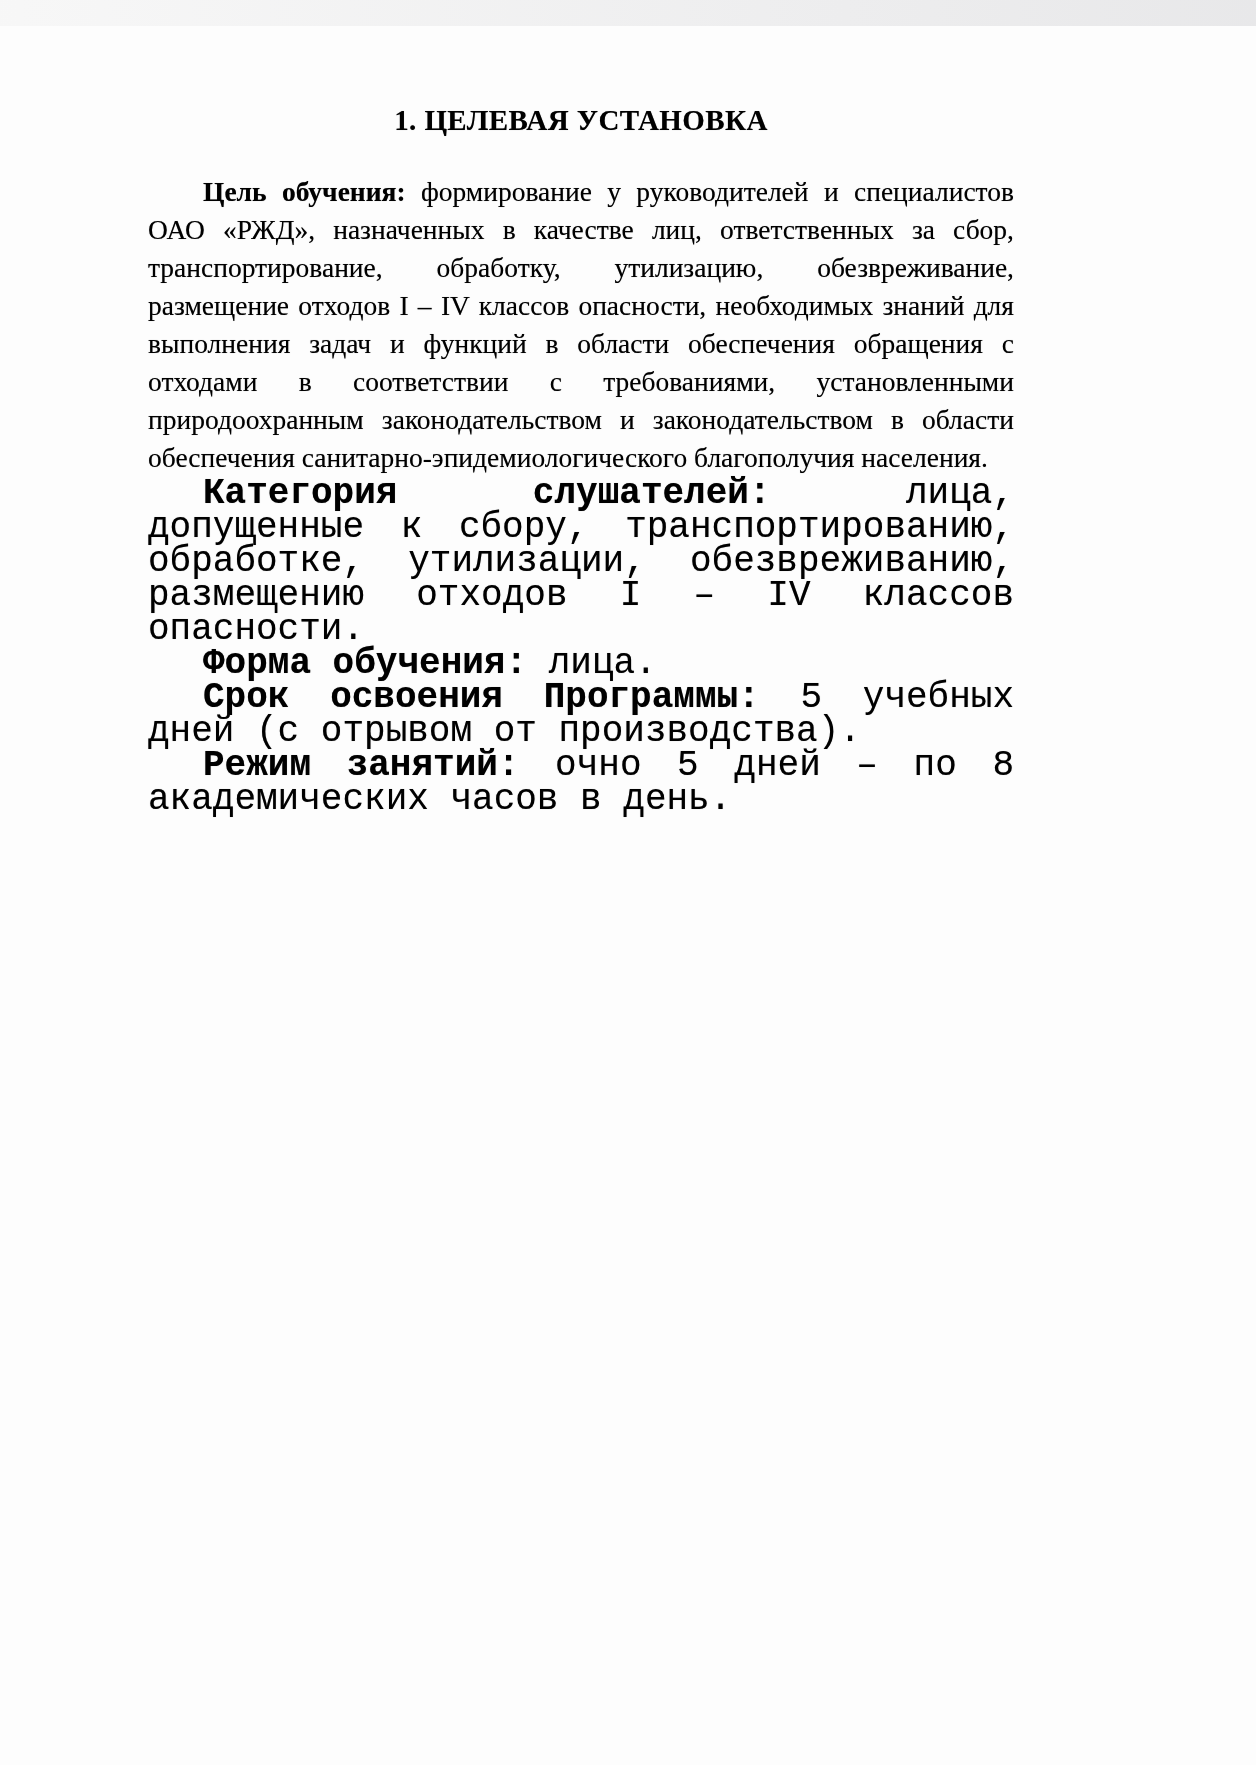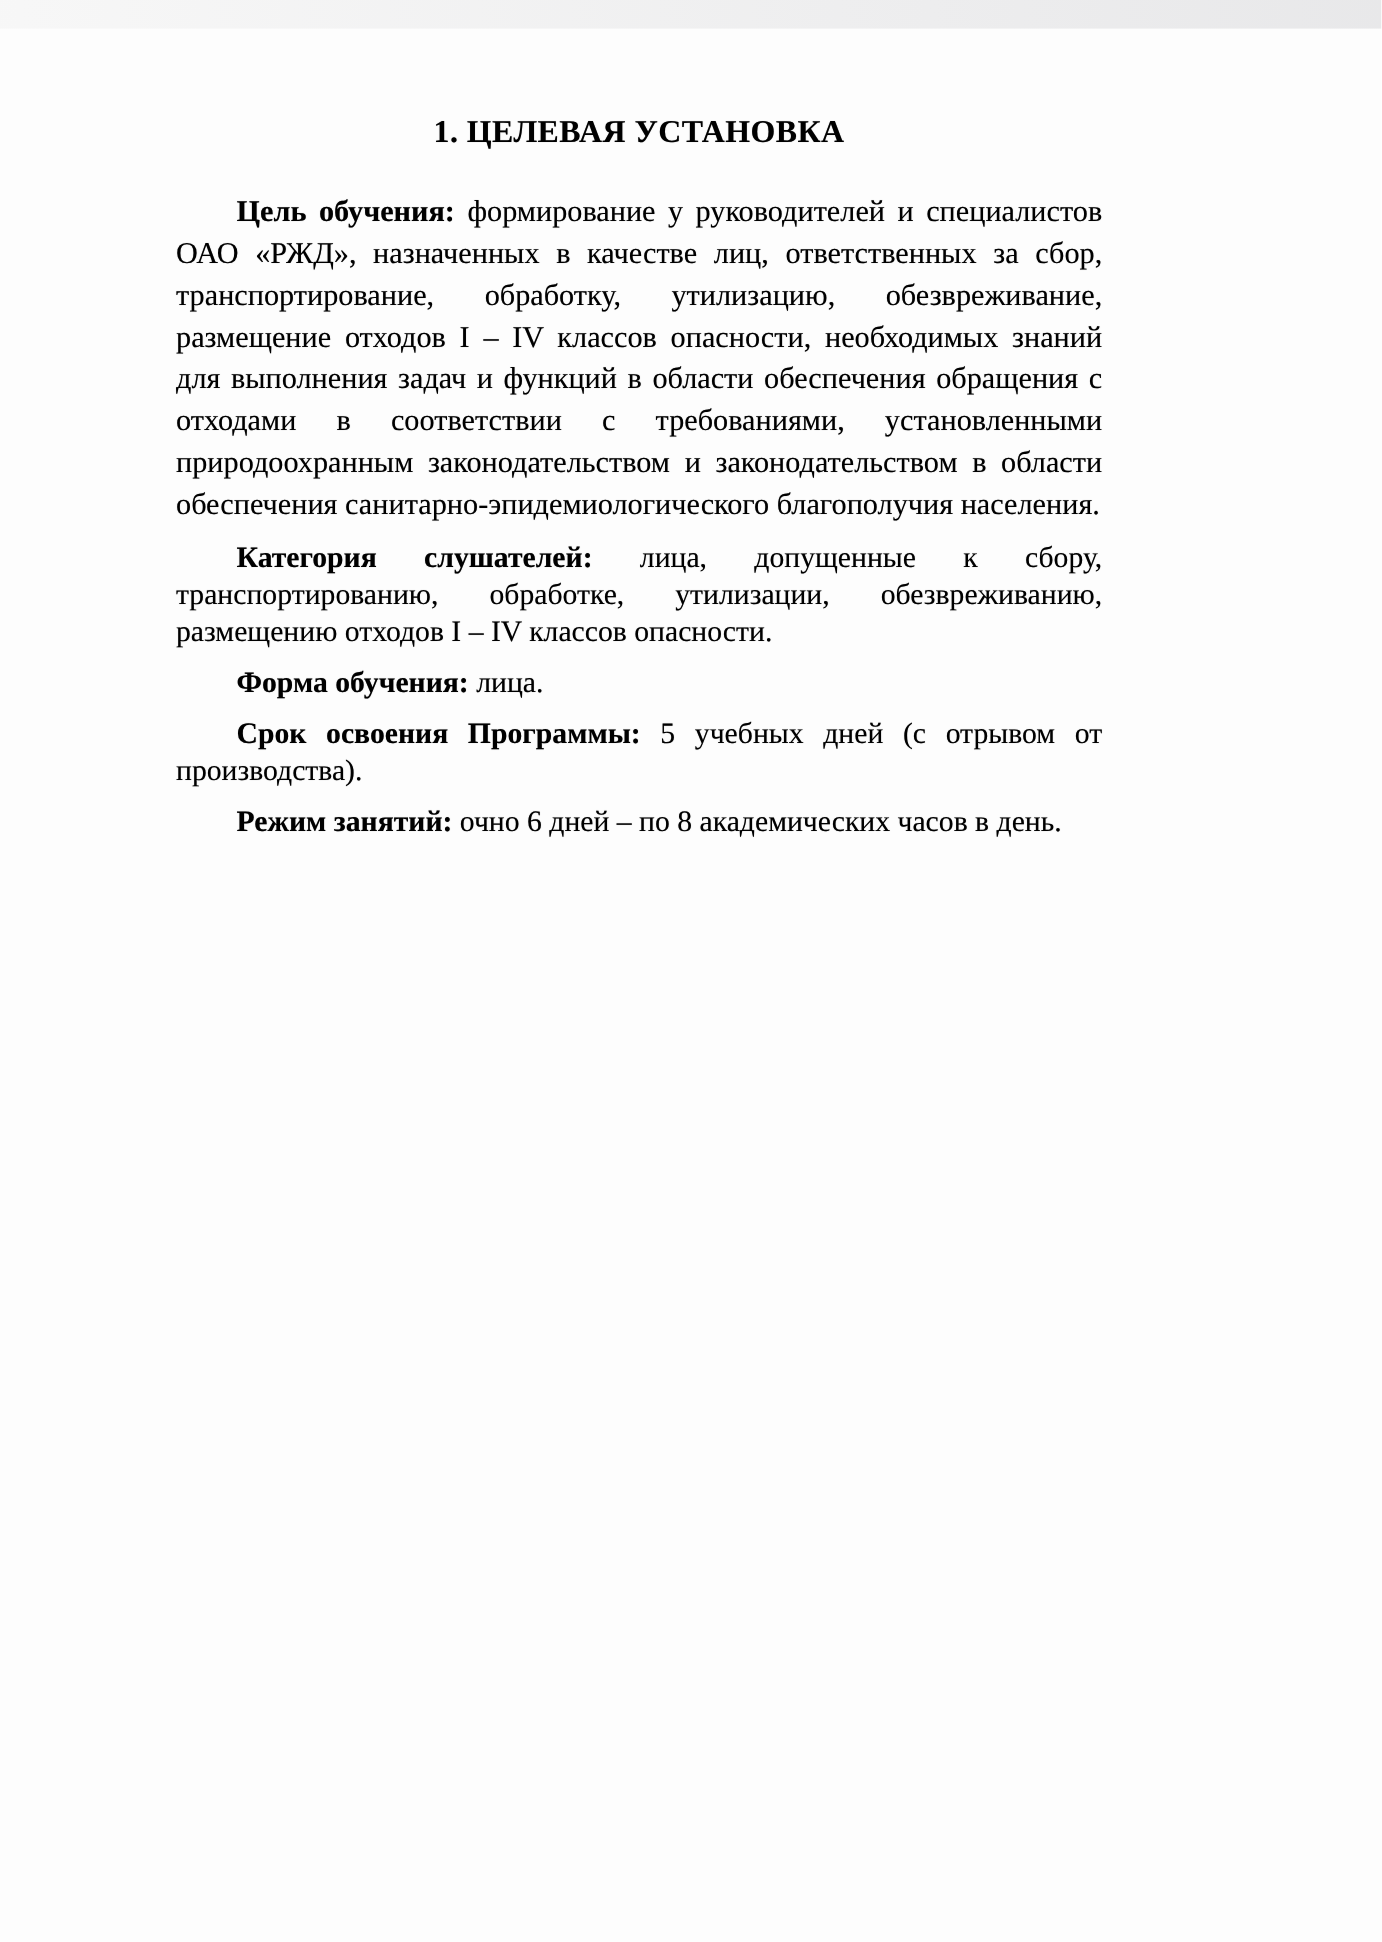--- a/index.html
+++ b/index.html
@@ -34,30 +34,31 @@
     text-shadow: 0 0 0.7px rgba(40,40,40,0.55);
   }
   .doc-title {
     text-align: center;
     font-weight: bold;
     font-size: 29px;
     letter-spacing: 0.4px;
     margin: 0 0 36px 0;
   }
   p.para {
-    margin: 12px;
+    margin: 0;
     font-size: 27.5px;
     line-height: 38px;
     text-indent: 55px;
   }
   p.para-tight {
-    margin: 12px;
-    font-size: 27px;
+    margin: 0;
+    font-size: 36px;
     line-height: 34px;
     text-indent: 55px;
+    font-family: Liberation Mono, monospace;
   }
   .gap-large { margin-top: 40px; }
   .gap-block { margin-top: 38px; }
   strong { font-weight: bold; }
 </style>
 </head>
 <body>
 
 <div class="page">
   <div class="scan-strip"></div>
@@ -82,17 +83,17 @@
     </p>
 
 
     <p class="para-tight">
       <strong>Срок освоения Программы:</strong>
       <span>5 учебных дней (с отрывом от производства).</span>
     </p>
 
     <p class="para-tight">
       <strong>Режим занятий:</strong>
-      <span>очно 6 дней – по 8 академических часов в день.</span>
+      <span>очно 5 дней – по 8 академических часов в день.</span>
     </p>
 
   </div>
 </div>
 
 </body></html>

